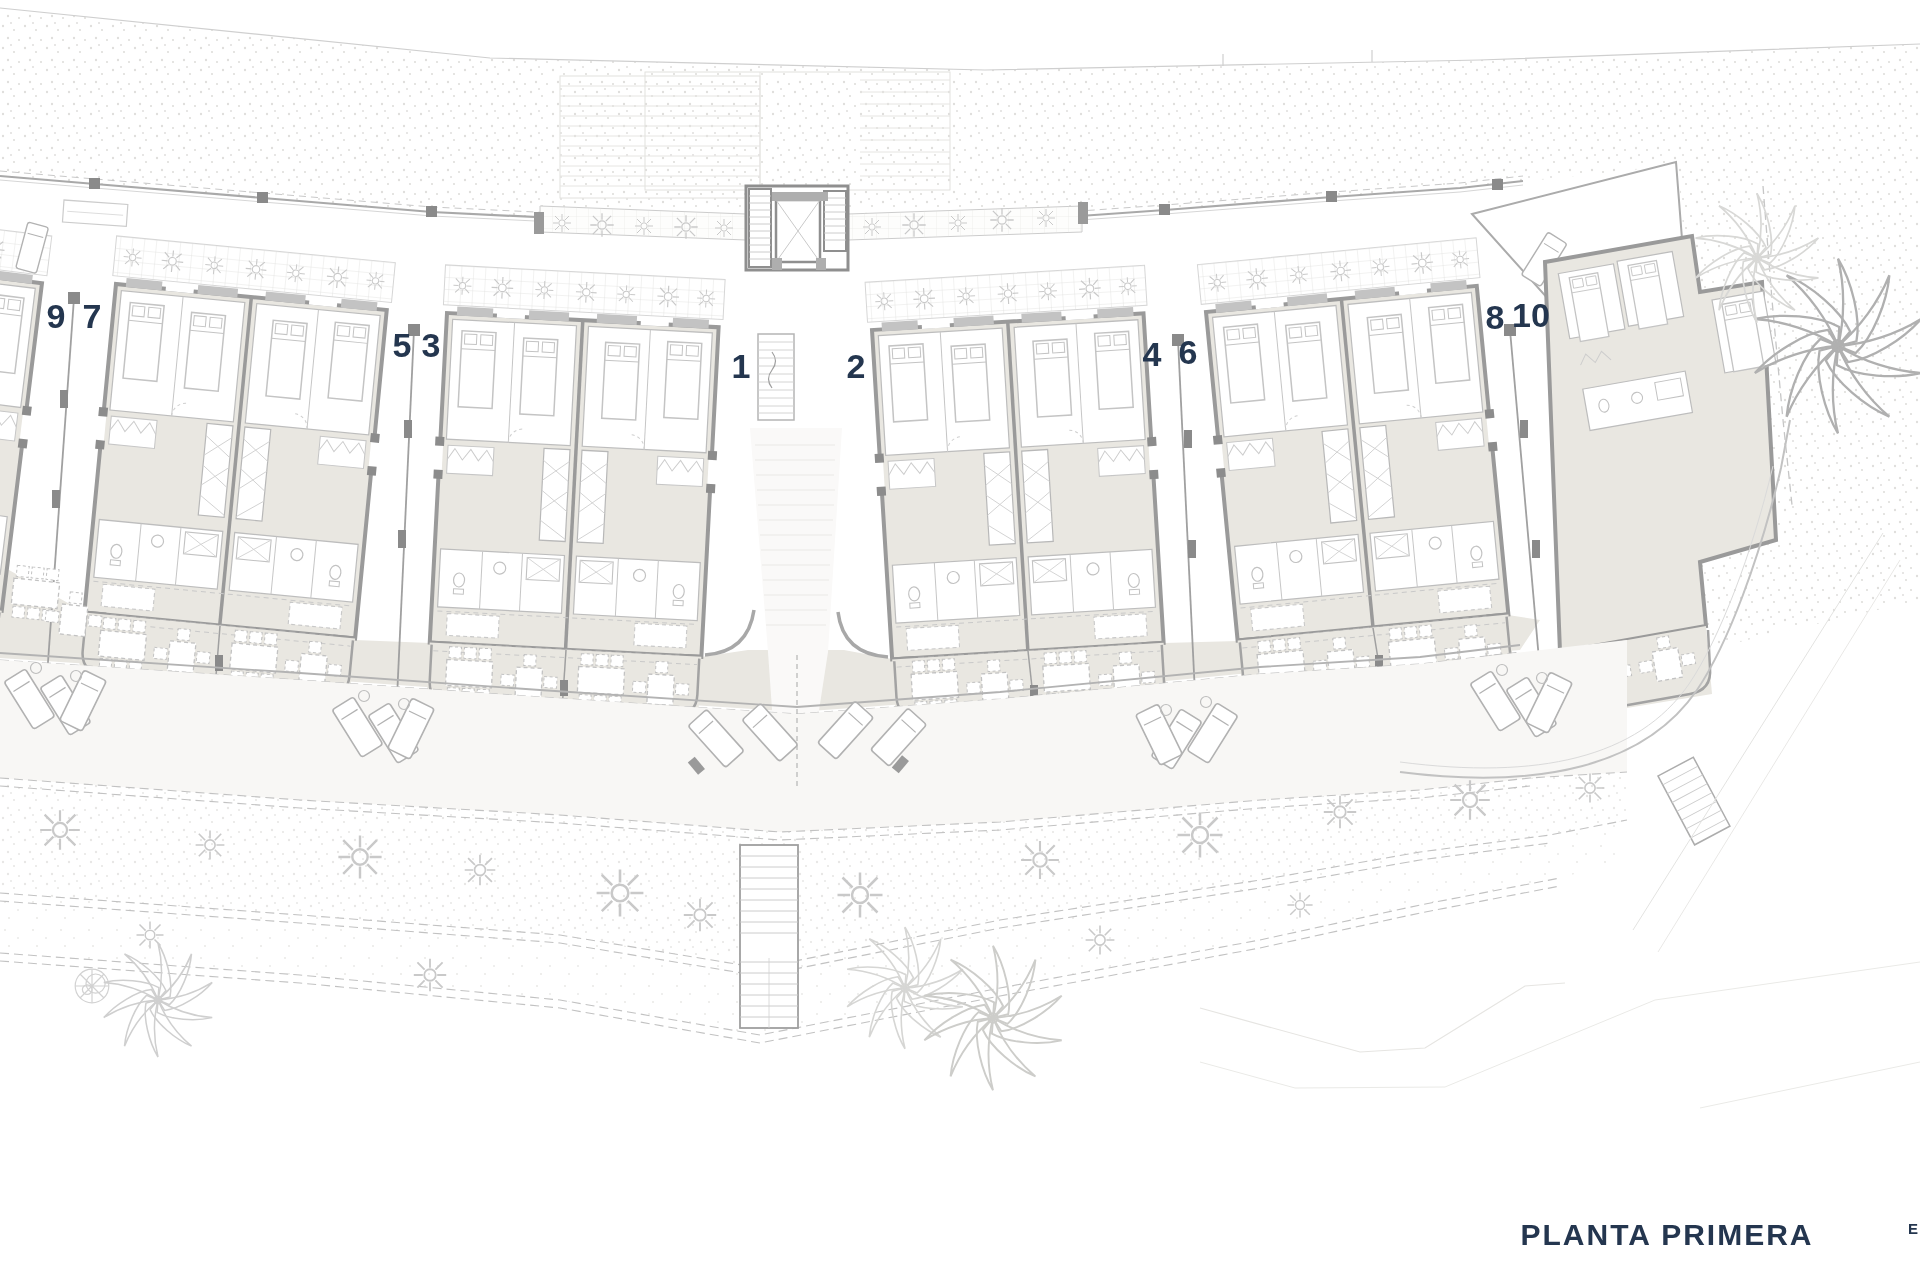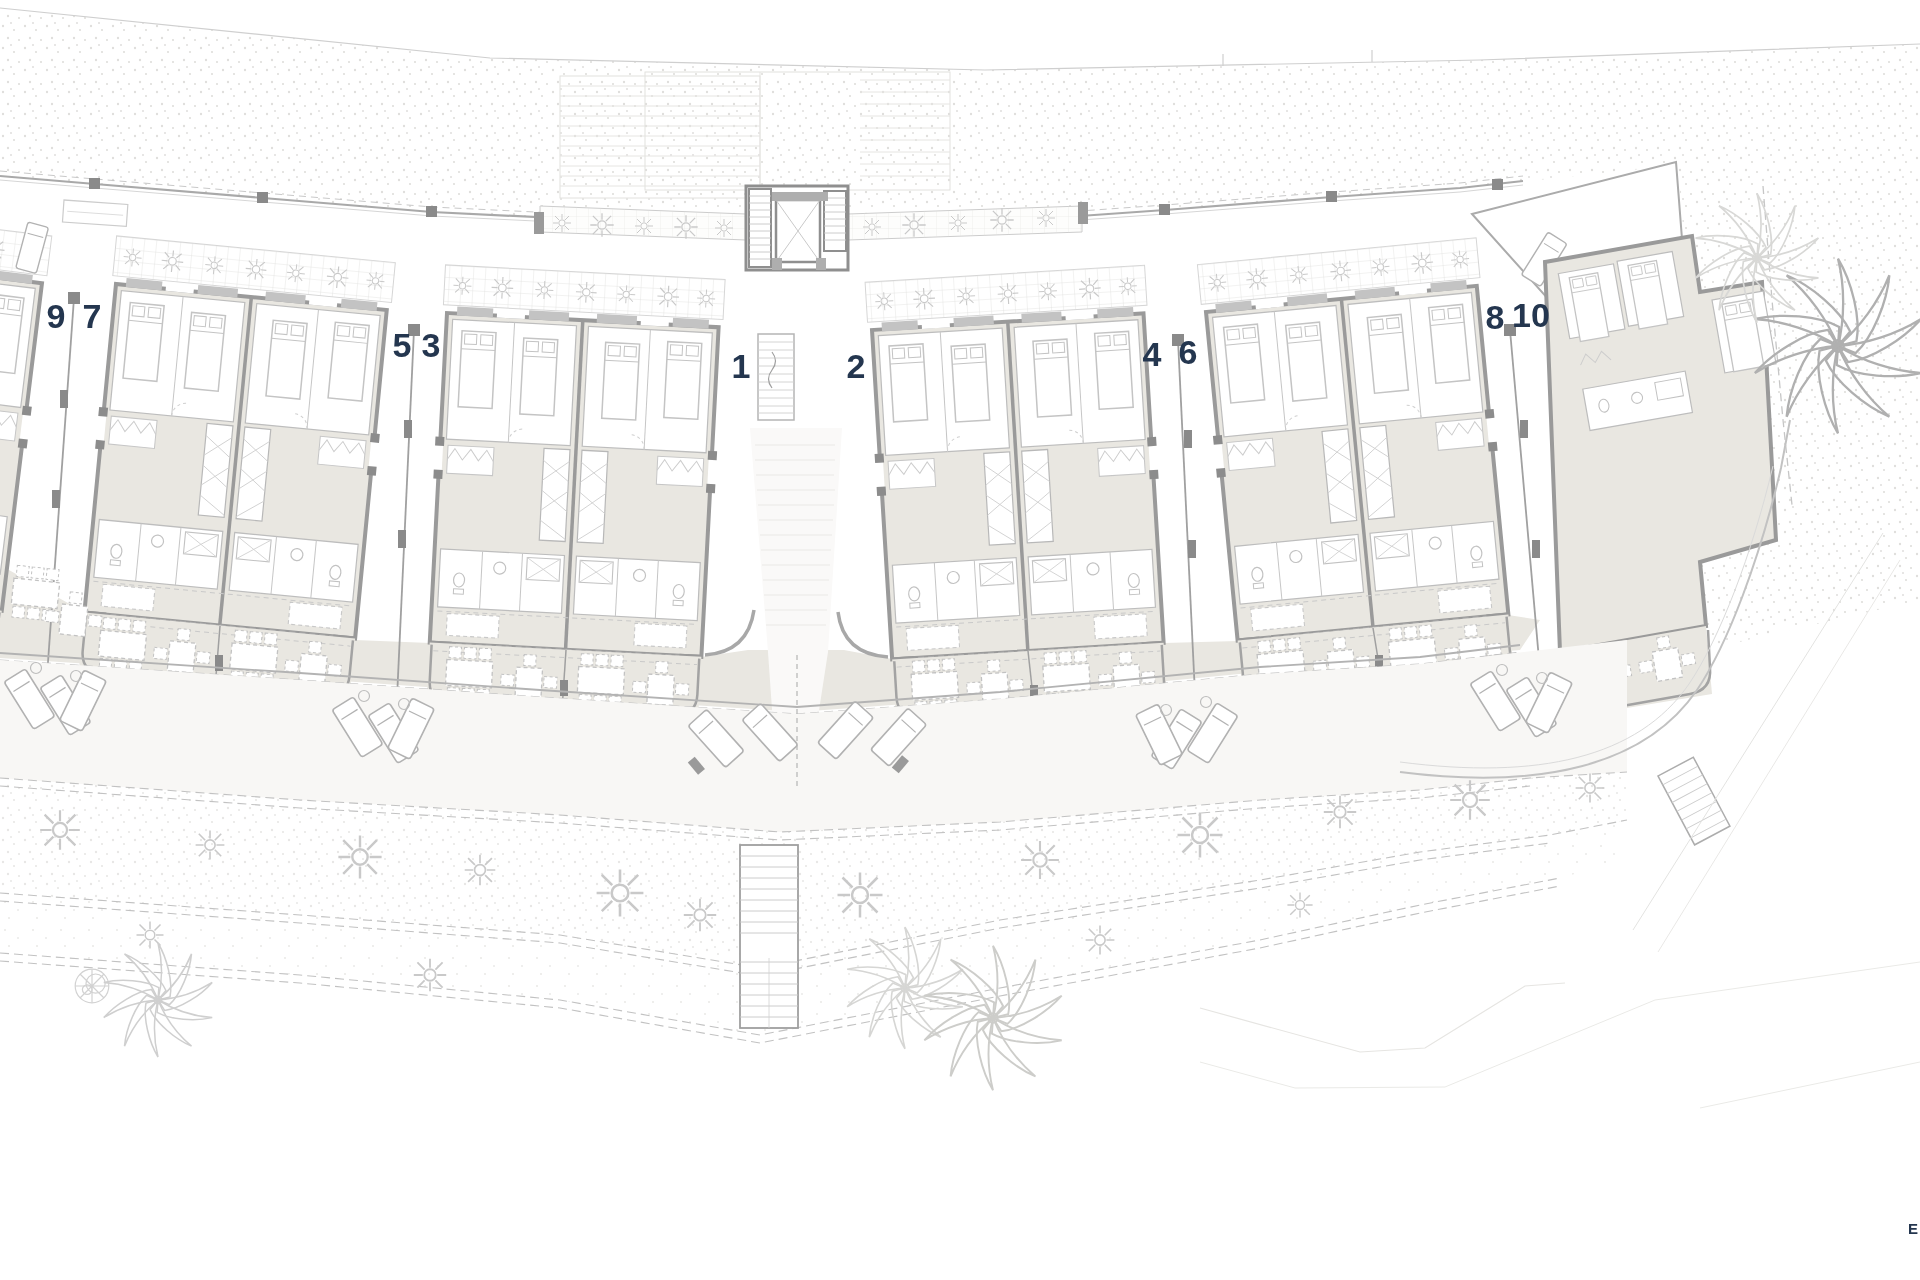--- a/index.html
+++ b/index.html
@@ -395,14 +395,15 @@
       <span style="left: 92px; top: 316px; color: rgb(36, 54, 79);">7</span>
       <span style="left: 402px; top: 345px; color: rgb(36, 54, 79);">5</span>
       <span style="left: 431px; top: 345px; color: rgb(36, 54, 79);">3</span>
       <span style="left: 741px; top: 366px; color: rgb(36, 54, 79);">1</span>
       <span style="left: 856px; top: 366px; color: rgb(36, 54, 79);">2</span>
       <span style="left: 1152px; top: 354px; color: rgb(36, 54, 79);">4</span>
       <span style="left: 1188px; top: 352px; color: rgb(36, 54, 79);">6</span>
       <span style="left: 1495px; top: 317px; color: rgb(36, 54, 79);">8</span>
       <span style="left: 1531px; top: 315px; color: rgb(36, 54, 79);">10</span>
     </div>
+<div id="plan-title" style="left: 1667px; top: 1235px; color: rgb(36, 54, 79);">PLANTA PRIMERA</div>
 <div id="edge-label" style="left: 1913px; top: 1228px; color: rgb(36, 54, 79);">E</div>
 </div>
 
 </body></html>

